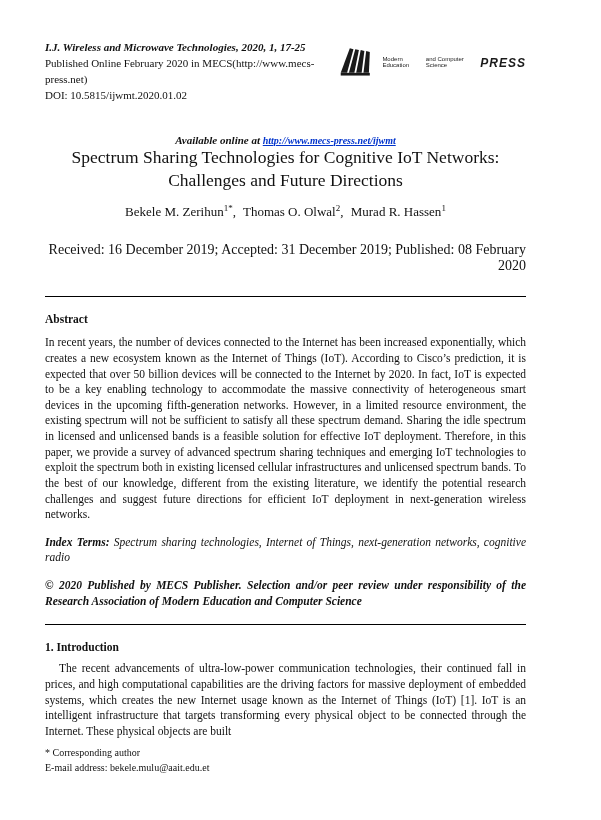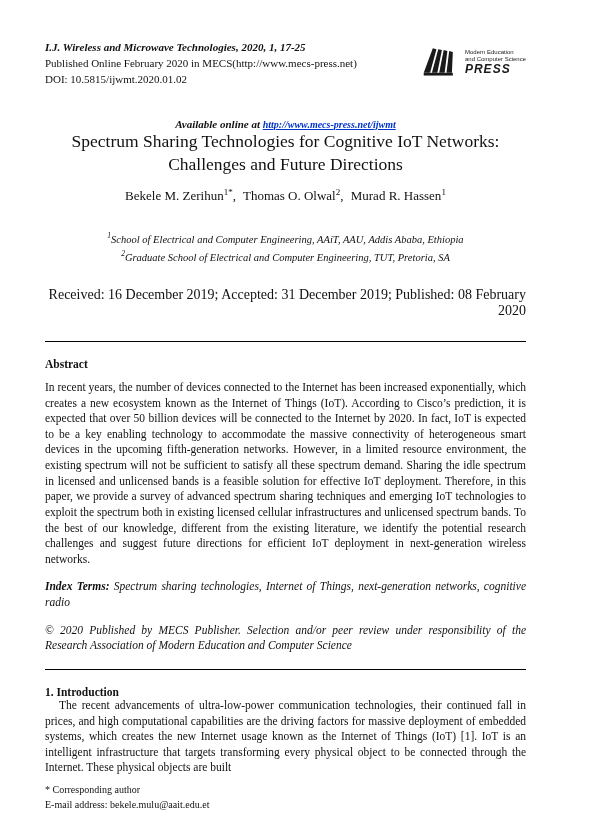--- a/index.html
+++ b/index.html
@@ -24,21 +24,21 @@
     align-items: flex-start;
   }
   .header-left { font-size: 11px; line-height: 1.45; }
   .journal-line { font-weight: bold; font-style: italic; }
   .logo-box {
     display: flex;
     align-items: center;
     gap: 4px;
     margin-top: 2px;
   }
-  .logo-text { display: flex; flex-direction: column; line-height: 1.15; }
+  .logo-text { display: flex; flex-direction: row; line-height: 1.15; }
   .logo-org { font-family: "Liberation Sans", sans-serif; font-size: 6px; color: #222; }
   .logo-press {
     font-family: "Liberation Sans", sans-serif;
     font-size: 12px; font-weight: bold; font-style: italic;
     letter-spacing: 1px; color: #1a1a1a; margin-top: 1px;
   }
   
   .available-line {
     text-align: center;
     margin-top: 30px;
@@ -93,22 +93,23 @@
     margin-top: 10px;
     font-size: 11.5px;
     line-height: 1.36;
     text-align: justify;
   }
   .index-terms { margin-top: 12px; font-style: italic; }
   .index-label { font-weight: bold; }
   .copyright {
     font-style: italic;
     margin-top: 12px;
+    font-weight: bold;
   }
-  .intro-par { text-indent: 14px; margin-top: 0; }
+  .intro-par { text-indent: 14px; margin-top: 8px; }
   
   .footnote {
     margin-top: 6px;
     font-size: 10px;
     line-height: 1.5;
   }
 </style>
 </head>
 <body>
 
@@ -149,24 +150,20 @@
     <div>Spectrum Sharing Technologies for Cognitive IoT Networks:</div>
     <div>Challenges and Future Directions</div>
   </div>
 
   <div class="authors">
     <span>Bekele M. Zerihun</span><sup>1*</sup><span class="author-sep">,</span>
     <span>Thomas O. Olwal</span><sup>2</sup><span class="author-sep">,</span>
     <span>Murad R. Hassen</span><sup>1</sup>
   </div>
 
-  <div class="affiliations">
-    <div><sup>1</sup><span>School of Electrical and Computer Engineering, AAiT, AAU, Addis Ababa, Ethiopia</span></div>
-    <div><sup>2</sup><span>Graduate School of Electrical and Computer Engineering, TUT, Pretoria, SA</span></div>
-  </div>
 
   <div class="dates-line">Received: 16 December 2019; Accepted: 31 December 2019; Published: 08 February 2020</div>
 
   <hr class="rule">
 
   <div class="section-heading">Abstract</div>
   <p class="body-par">In recent years, the number of devices connected to the Internet has been increased exponentially, which creates a new ecosystem known as the Internet of Things (IoT). According to Cisco’s prediction, it is expected that over 50 billion devices will be connected to the Internet by 2020. In fact, IoT is expected to be a key enabling technology to accommodate the massive connectivity of heterogeneous smart devices in the upcoming fifth-generation networks. However, in a limited resource environment, the existing spectrum will not be sufficient to satisfy all these spectrum demand. Sharing the idle spectrum in licensed and unlicensed bands is a feasible solution for effective IoT deployment. Therefore, in this paper, we provide a survey of advanced spectrum sharing techniques and emerging IoT technologies to exploit the spectrum both in existing licensed cellular infrastructures and unlicensed spectrum bands. To the best of our knowledge, different from the existing literature, we identify the potential research challenges and suggest future directions for efficient IoT deployment in next-generation wireless networks.</p>
 
   <p class="body-par index-terms"><span class="index-label">Index Terms:</span><span> Spectrum sharing technologies, Internet of Things, next-generation networks, cognitive radio</span></p>
 

